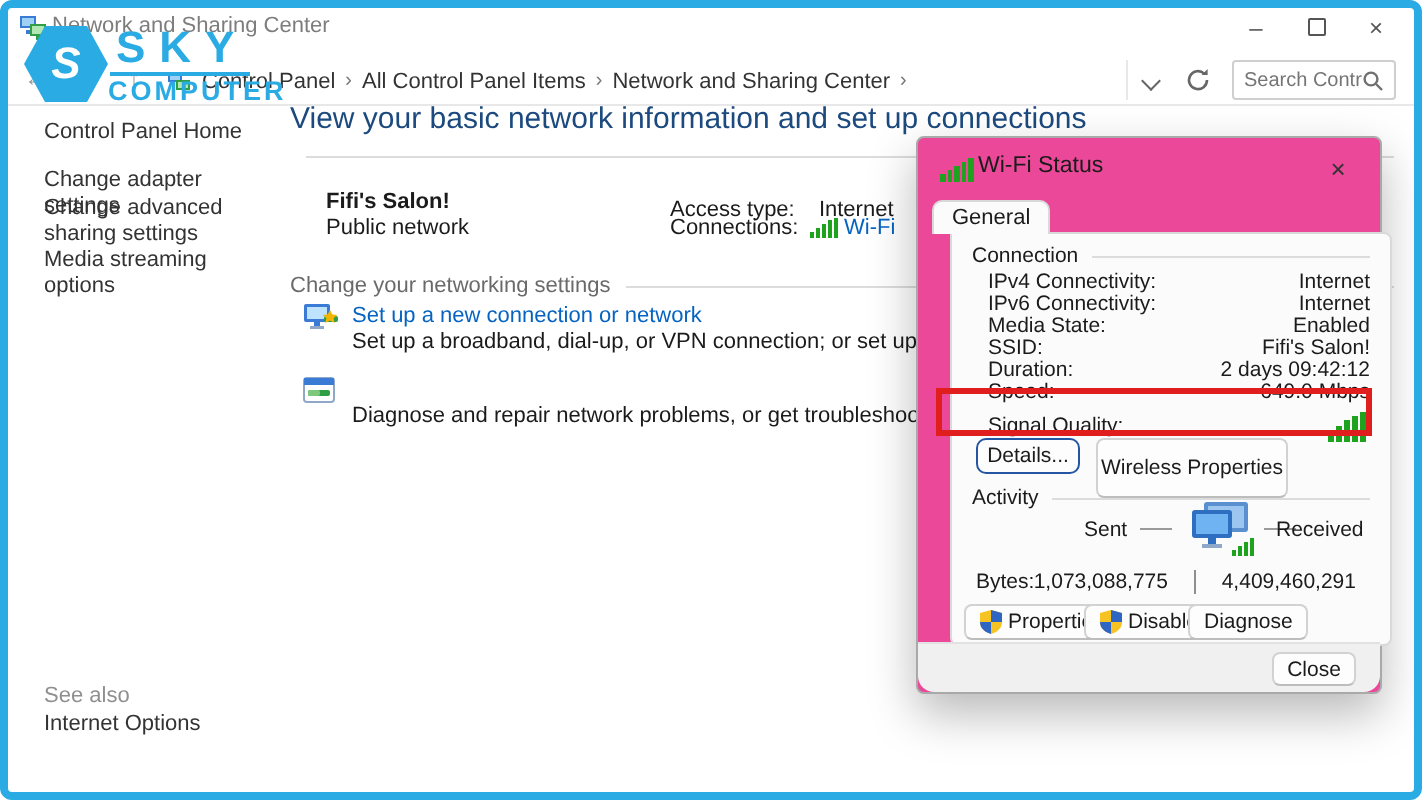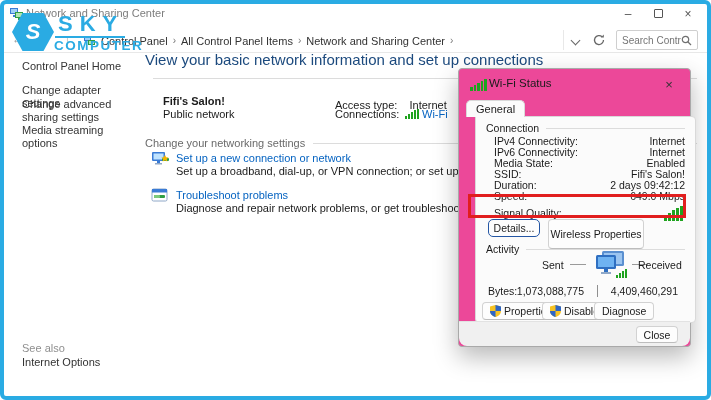--- a/index.html
+++ b/index.html
@@ -197,21 +197,20 @@
   </svg>
   <a class="abs link" style="left:176px;top:152px" href="#">Set up a new connection or network</a>
   <div class="abs task-desc" style="left:176px;top:165px">Set up a broadband, dial-up, or VPN connection; or set up a router or access point.</div>
 
   <svg class="abs" style="left:151px;top:188px" width="17" height="16" viewBox="0 0 17 16">
     <rect x="1" y="1" width="15" height="12" rx="1.5" fill="#fff" stroke="#8fa8c8"></rect>
     <rect x="1" y="1" width="15" height="3.5" fill="#3a7bd5"></rect>
     <rect x="3" y="7" width="11" height="3" rx="1" fill="#2f9e44"></rect>
     <rect x="3" y="7" width="6" height="3" rx="1" fill="#7cc97c"></rect>
   </svg>
-  <a class="abs link" style="left:176px;top:189px" href="#">Troubleshoot problems</a>
   <div class="abs task-desc" style="left:176px;top:202px">Diagnose and repair network problems, or get troubleshooting information.</div>
 
   <div class="abs dialog">
 
     <span class="bars" style="position:absolute;left:11px;top:10px">
       <span style="height:4px;width:2.5px"></span>
         <span style="height:6px;width:2.5px"></span>
         <span style="height:8px;width:2.5px"></span>
         <span style="height:10px;width:2.5px"></span>
         <span style="height:12px;width:2.5px"></span>

